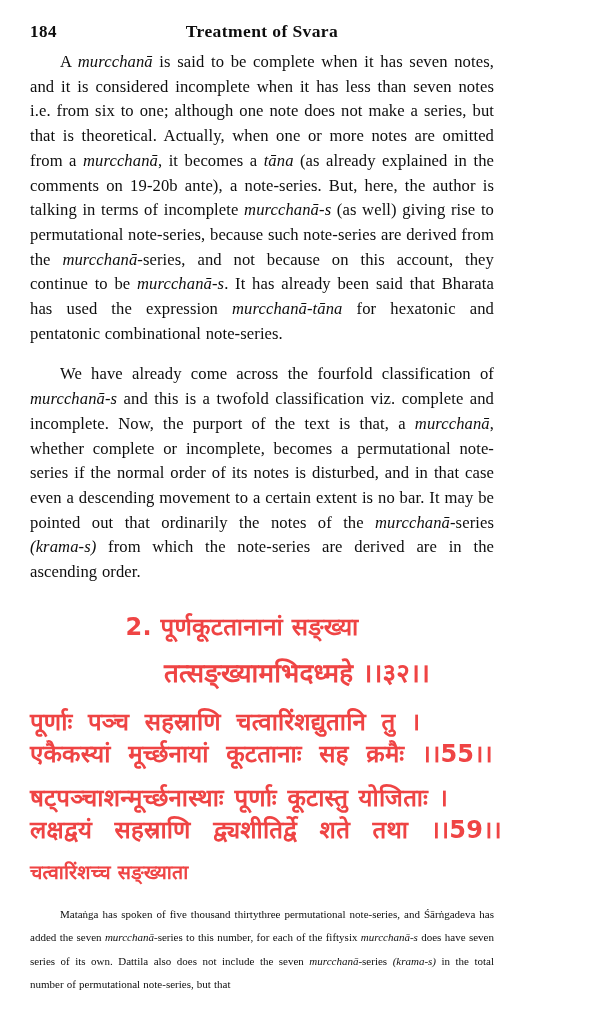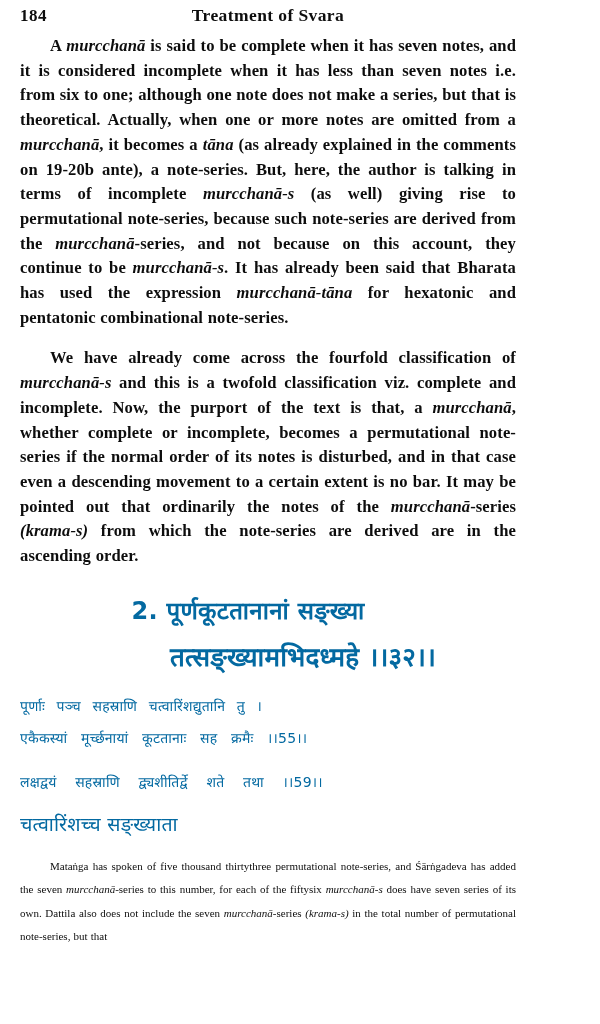--- a/index.html
+++ b/index.html
@@ -13,22 +13,21 @@
     overflow: hidden;
     font-family: "Liberation Serif", "DejaVu Serif", serif;
     color: #0d0d0d;
     position: relative;
   }
   .page {
     width: 524px;
     height: 1024px;
     position: relative;
     box-sizing: border-box;
-    padding: 0;
-    margin-left: 6px;
+    padding: 16px;
   }
 
   
   .runhead {
     position: relative;
     height: 34px;
     margin: 0 14px 0 14px;
   }
   .folio {
     position: absolute;
@@ -57,70 +56,69 @@
     margin: 0 0 0 0;
     font-size: 16.6px;
     line-height: 24.7px;
     text-align: justify;
     text-align-last: left;
     letter-spacing: 0.1px;
     word-spacing: 0.4px;
   }
   p.para.indent {
     text-indent: 30px;
-    font-weight: bold;
   }
   p.gap-before { margin-top: 16px; }
 
   i, .it {
     font-style: italic;
   }
 
   
   .sanskrit-block {
     margin: 26px 14px 0 14px;
     font-family: "DejaVu Sans", "Liberation Sans", sans-serif;
-    color: #0369a1;
+    color: #ef4444;
   }
   .sk-heading {
     text-align: center;
     font-size: 24px;
     font-weight: 700;
     line-height: 1.35;
     letter-spacing: 0.3px;
     padding-right: 40px;
   }
   .sk-halfline {
     text-align: center;
     font-size: 26px;
     font-weight: 700;
     line-height: 1.5;
     margin-top: 11px;
     padding-left: 70px;
     letter-spacing: 0.2px;
   }
   .sk-verse {
     margin-top: 13px;
-    font-size: 14px;
-    font-weight: 400;
+    font-size: 24px;
+    font-weight: 700;
     line-height: 32px;
     letter-spacing: 0.2px;
   }
   .sk-line {
     white-space: nowrap;
   }
   .sk-line.sp1 { word-spacing: 7px; }
   .sk-line.sp2 { word-spacing: 9px; }
   .sk-line.sp3 { word-spacing: 2px; }
   .sk-line.sp4 { word-spacing: 14px; }
   .sk-verse-2 { margin-top: 12px; }
   .sk-tail {
     margin-top: 12px;
     font-size: 19.5px;
-    font-weight: 400;
+    font-weight: 700;
     letter-spacing: 0.2px;
   }
 
   
   .translation {
     margin: 16px 14px 0 14px;
   }
   p.trans {
     margin: 0;
     font-size: 17px;
@@ -165,20 +163,21 @@
   <div class="sanskrit-block">
     <div class="sk-heading">2. पूर्णकूटतानानां सङ्ख्या</div>
     <div class="sk-halfline">तत्सङ्ख्यामभिदध्महे ।।३२।।</div>
 
     <div class="sk-verse">
       <div class="sk-line sp1">पूर्णाः पञ्च सहस्राणि चत्वारिंशद्युतानि तु ।</div>
       <div class="sk-line sp2">एकैकस्यां मूर्च्छनायां कूटतानाः सह क्रमैः ।।55।।</div>
     </div>
 
     <div class="sk-verse sk-verse-2">
+      <div class="sk-line sp3">षट्पञ्चाशन्मूर्च्छनास्थाः पूर्णाः कूटास्तु योजिताः ।</div>
       <div class="sk-line sp4">लक्षद्वयं सहस्राणि द्व्यशीतिर्द्वे शते तथा ।।59।।</div>
     </div>
 
     <div class="sk-tail">चत्वारिंशच्च सङ्ख्याता</div>
   </div>
 
   <div class="translation">
   </div>
 
   <div class="commentary">

